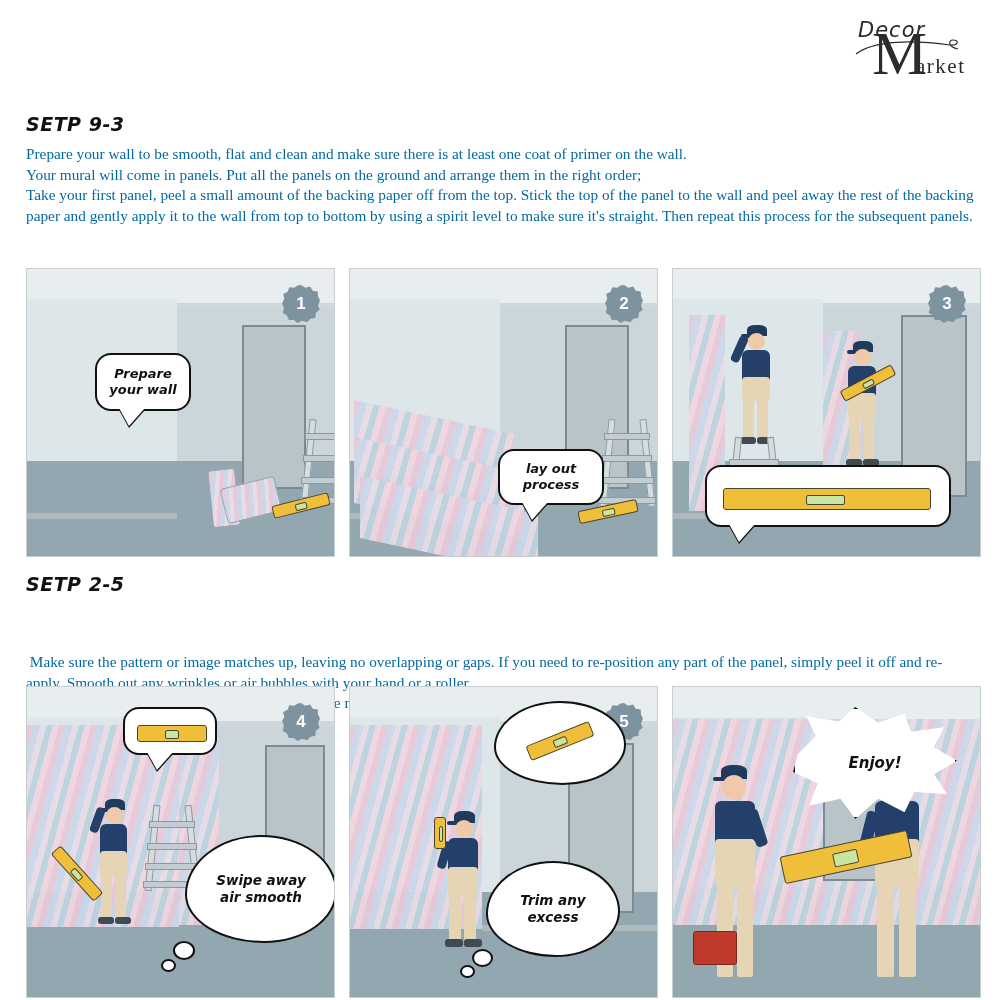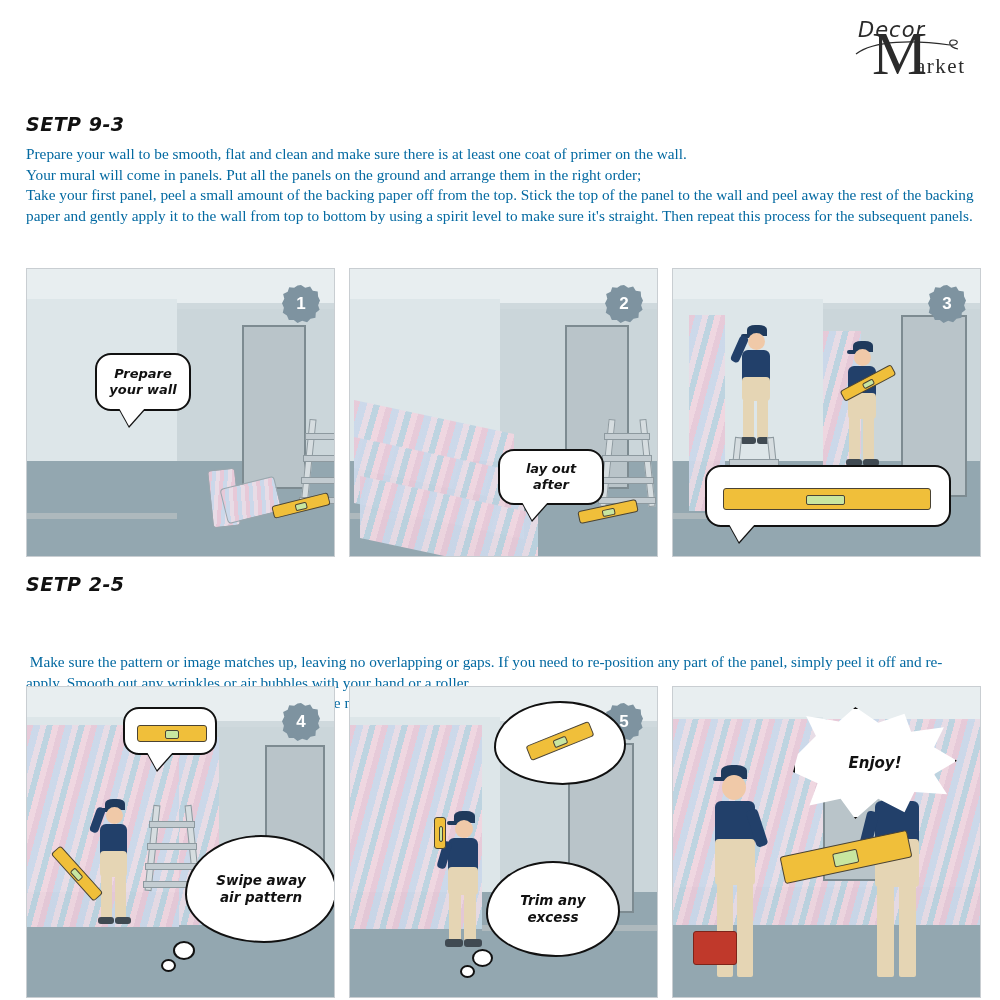--- a/index.html
+++ b/index.html
@@ -369,21 +369,21 @@
     <div class="ladder" style="left:248px; top:150px;">
       <div class="side" style="left:6px; top:0; height:86px; transform:rotate(6deg);"></div>
       <div class="side" style="left:46px; top:0; height:86px; transform:rotate(-6deg);"></div>
       <div class="step" style="left:6px; top:14px; width:44px;"></div>
       <div class="step" style="left:4px; top:36px; width:48px;"></div>
       <div class="step" style="left:2px; top:58px; width:52px;"></div>
       <div class="step" style="left:0px; top:78px; width:56px;"></div>
     </div>
     <div class="level" style="left:228px; top:236px; width:58px; height:11px; transform:rotate(-12deg);"></div>
     <div class="bubble tailed" style="left:148px; top:180px; width:106px; height:56px; white-space:pre-line;">lay out
-after</div>
+process</div>
     <div class="badge">2</div>
   </div>
 
   <div class="panel">
     <div class="ceiling"></div>
     <div class="ceil-strip"></div>
     <div class="wall-left"></div>
     <div class="wall-right"></div>
     <div class="floor"></div>
     <div class="door" style="left:228px; top:46px; width:62px; height:178px;"></div>
@@ -467,21 +467,21 @@
       <div class="step" style="left:2px; top:58px; width:52px;"></div>
       <div class="step" style="left:0px; top:76px; width:56px;"></div>
     </div>
     <div class="level" style="left:18px; top:180px; width:62px; height:11px; transform:rotate(48deg);"></div>
 
     <div class="bubble tailed" style="left:96px; top:20px; width:94px; height:48px;">
       <div class="level" style="left:12px; top:16px; width:68px; height:15px;"></div>
     </div>
 
     <div class="cloud" style="left:158px; top:148px; width:148px; height:104px; white-space:pre-line;">Swipe away
-air pattern</div>
+air smooth</div>
     <div class="cloud-dot" style="left:146px; top:254px; width:18px; height:15px;"></div>
     <div class="cloud-dot" style="left:134px; top:272px; width:11px; height:9px;"></div>
     <div class="badge">4</div>
   </div>
 
   <div class="panel tall">
     <div class="ceiling"></div>
     <div class="ceil-strip"></div>
     <div class="wall-left"></div>
     <div class="wall-right"></div>

